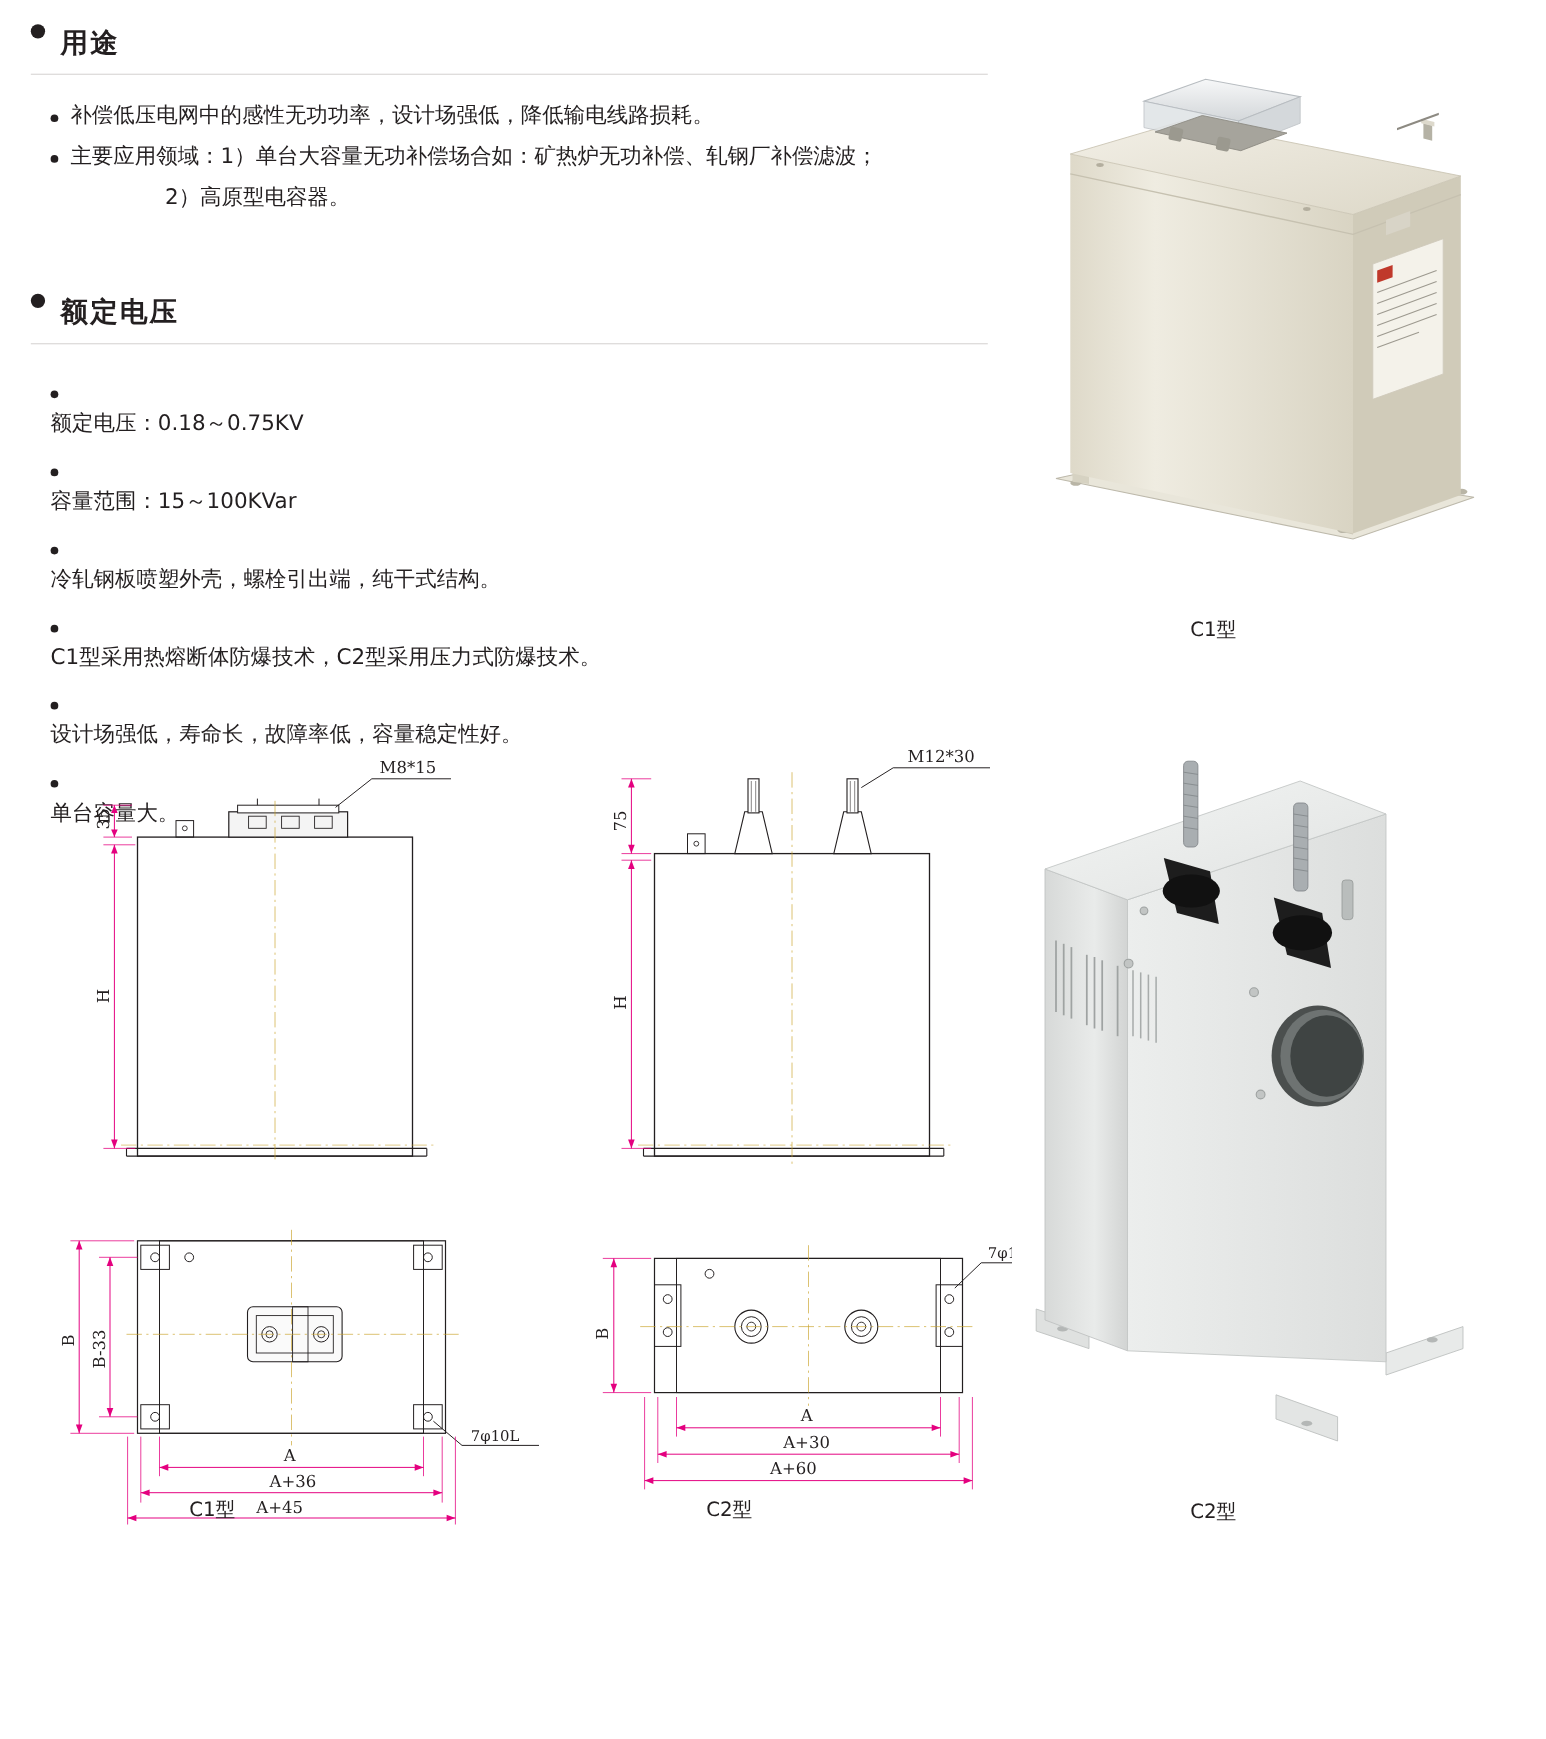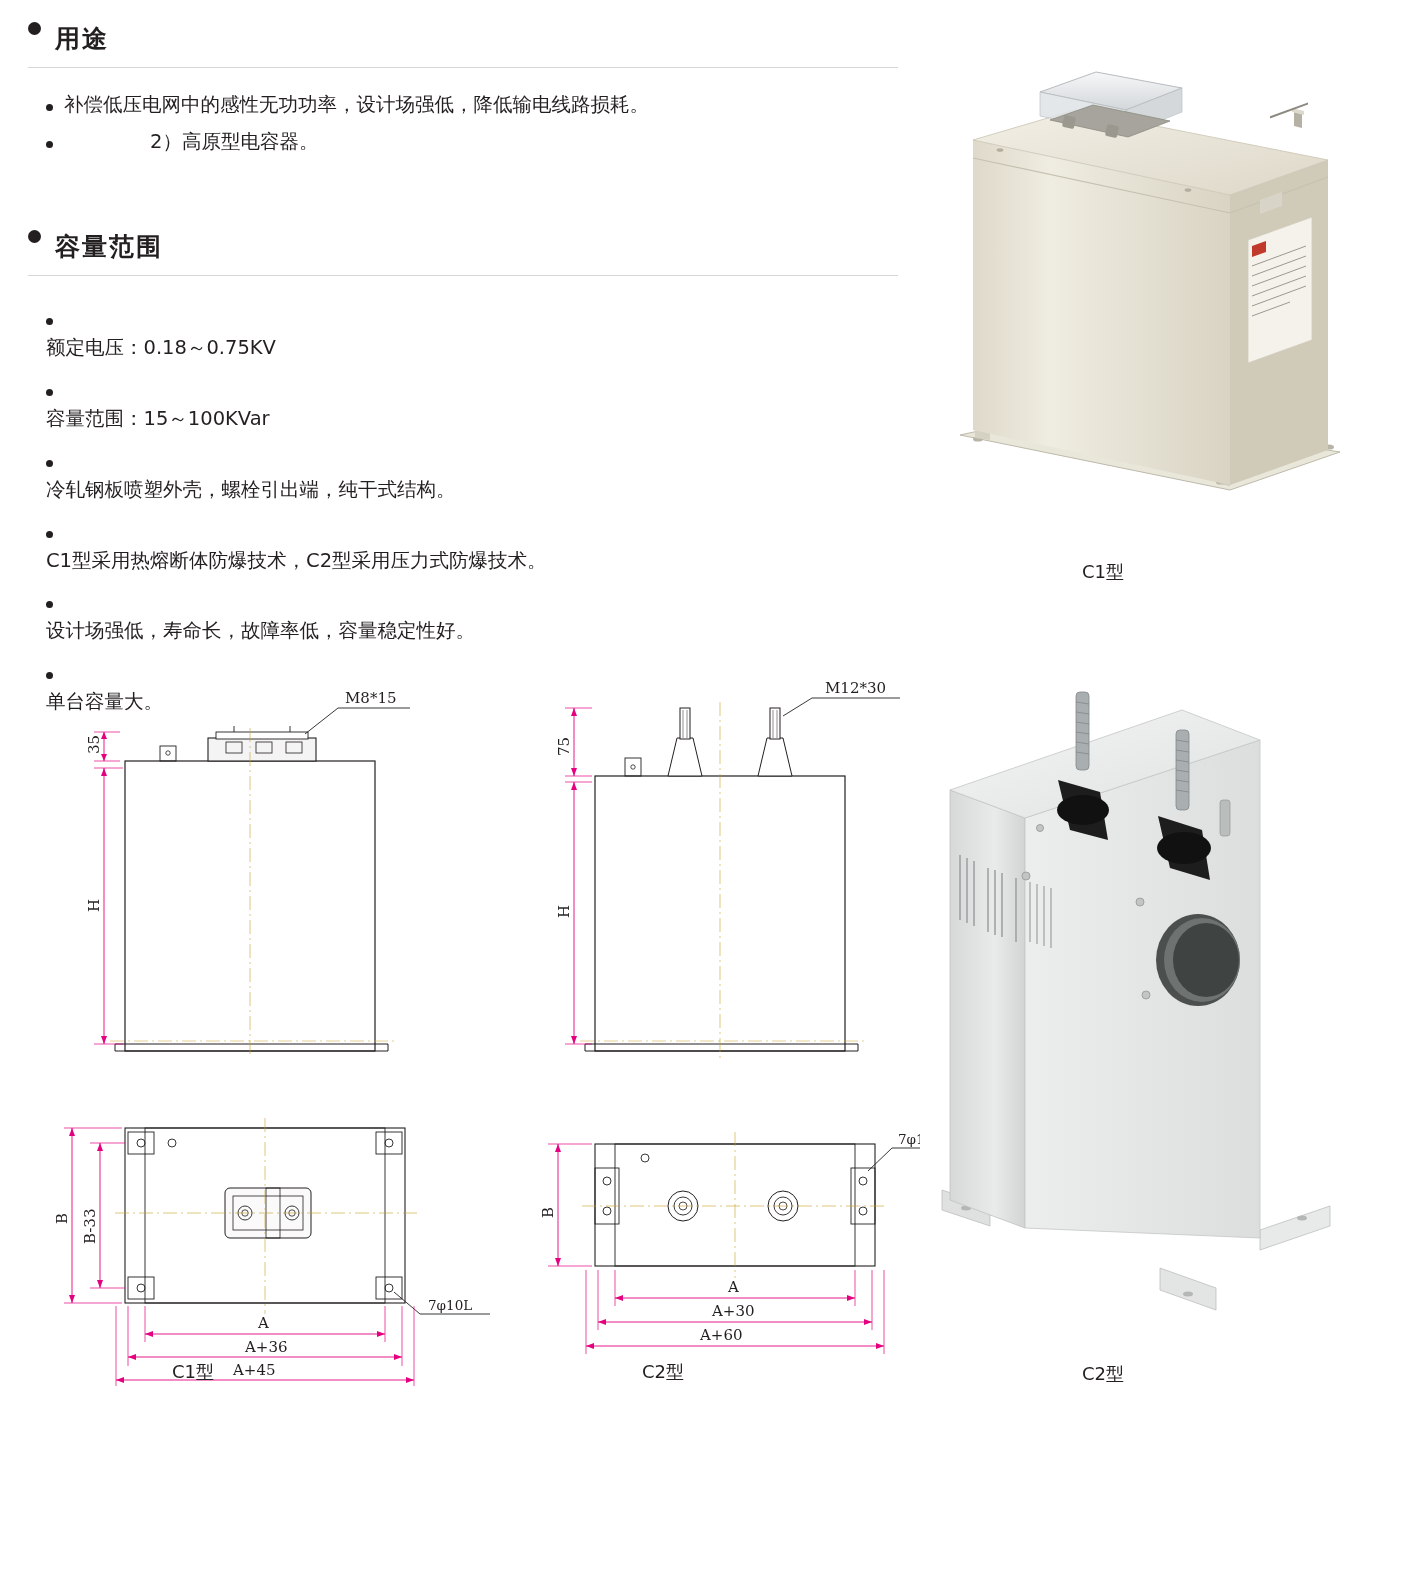--- a/index.html
+++ b/index.html
@@ -108,30 +108,31 @@
     <ul class="list">
       <li>
         <span class="li-dot"></span>
         <span class="li-text">
           <span>补偿低压电网中的感性无功功率，设计场强低，降低输电线路损耗。</span>
         </span>
       </li>
       <li>
         <span class="li-dot"></span>
         <span class="li-text">
+          <span>主要应用领域：1）单台大容量无功补偿场合如：矿热炉无功补偿、轧钢厂补偿滤波；</span>
           <span class="indent-line">2）高原型电容器。</span>
         </span>
       </li>
     </ul>
   </div>
 
   <div class="section" id="features-section" style="margin-top:70px;">
     <div class="section-head">
       <span class="bullet-dot"></span>
-      <span class="section-title">容量范围</span>
+      <span class="section-title">额定电压</span>
     </div>
     <ul class="list">
       <li>
         <span class="li-dot"></span>
         <span class="li-text">额定电压：0.18～0.75KV</span>
       </li>
       <li>
         <span class="li-dot"></span>
         <span class="li-text">容量范围：15～100KVar</span>
       </li>

